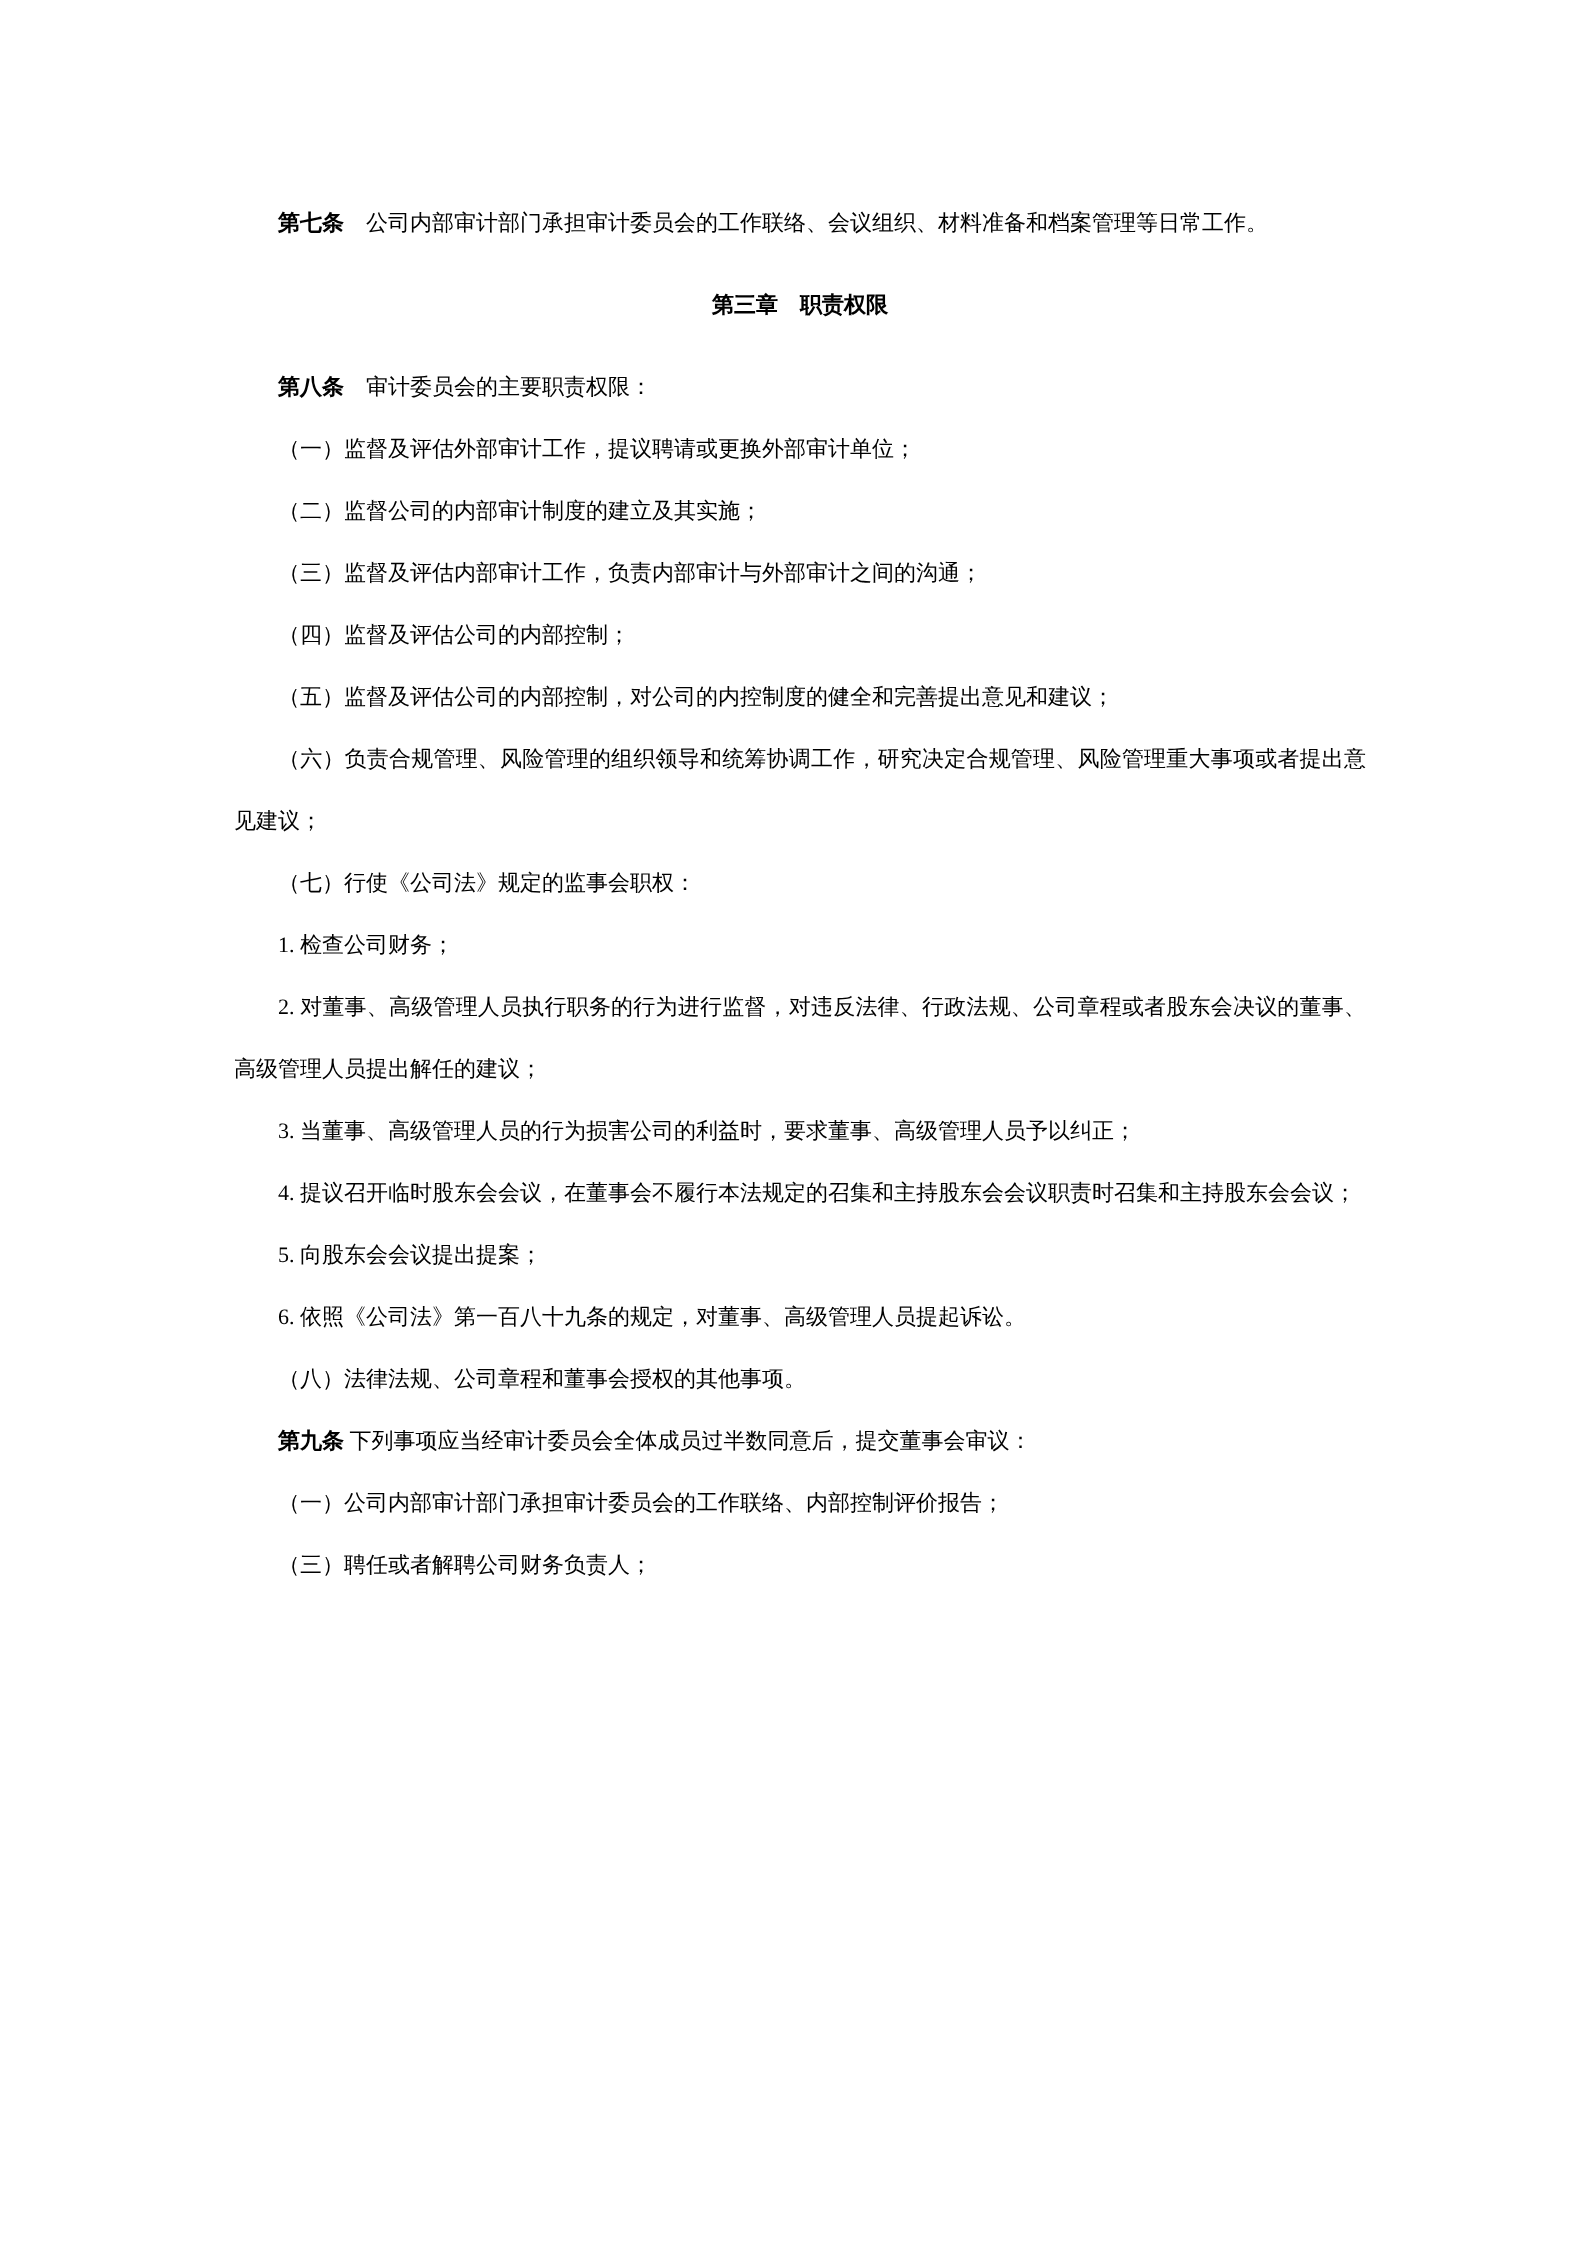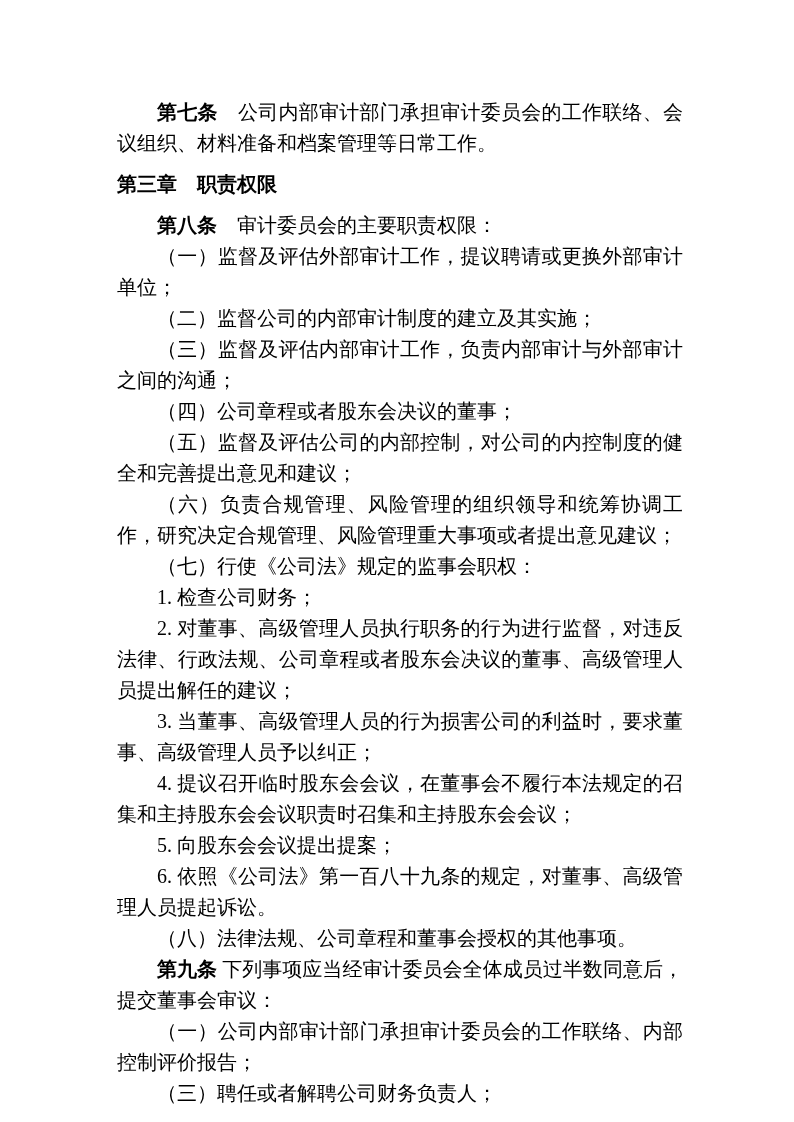--- a/index.html
+++ b/index.html
@@ -8,56 +8,57 @@
     background: #ffffff;
   }
   .page {
     position: relative;
     width: 794px;
     height: 1122px;
     margin: 0 auto;
     background: #ffffff;
     color: #000000;
     font-family: "Liberation Serif", "DejaVu Serif", serif;
-    font-size: 20px;
+    font-size: 11px;
     line-height: 31px;
     overflow: hidden;
     box-sizing: border-box;
   }
   .content {
     padding: 97px 111px 0 117px;
     box-sizing: border-box;
   }
   p.para {
     margin: 0;
     text-indent: 2em;
     text-align: justify;
     word-break: break-all;
   }
   p.chapter {
     margin: 10px 0;
     text-indent: 0;
+    text-align: center;
     font-weight: bold;
   }
   .article-num {
     font-weight: bold;
   }
 </style>
 </head>
 <body>
 
 <div class="page">
   <div class="content">
       <p class="para"><span class="article-num">第七条</span>　公司内部审计部门承担审计委员会的工作联络、会议组织、材料准备和档案管理等日常工作。</p>
       <p class="chapter">第三章　职责权限</p>
       <p class="para"><span class="article-num">第八条</span>　审计委员会的主要职责权限：</p>
       <p class="para">（一）监督及评估外部审计工作，提议聘请或更换外部审计单位；</p>
       <p class="para">（二）监督公司的内部审计制度的建立及其实施；</p>
       <p class="para">（三）监督及评估内部审计工作，负责内部审计与外部审计之间的沟通；</p>
-      <p class="para">（四）公司章程或者股东会决议的董事；</p>
+      <p class="para">（四）监督及评估公司的内部控制；</p>
       <p class="para">（五）监督及评估公司的内部控制，对公司的内控制度的健全和完善提出意见和建议；</p>
       <p class="para">（六）负责合规管理、风险管理的组织领导和统筹协调工作，研究决定合规管理、风险管理重大事项或者提出意见建议；</p>
       <p class="para">（七）行使《公司法》规定的监事会职权：</p>
       <p class="para">1. 检查公司财务；</p>
       <p class="para">2. 对董事、高级管理人员执行职务的行为进行监督，对违反法律、行政法规、公司章程或者股东会决议的董事、高级管理人员提出解任的建议；</p>
       <p class="para">3. 当董事、高级管理人员的行为损害公司的利益时，要求董事、高级管理人员予以纠正；</p>
       <p class="para">4. 提议召开临时股东会会议，在董事会不履行本法规定的召集和主持股东会会议职责时召集和主持股东会会议；</p>
       <p class="para">5. 向股东会会议提出提案；</p>
       <p class="para">6. 依照《公司法》第一百八十九条的规定，对董事、高级管理人员提起诉讼。</p>
       <p class="para">（八）法律法规、公司章程和董事会授权的其他事项。</p>

